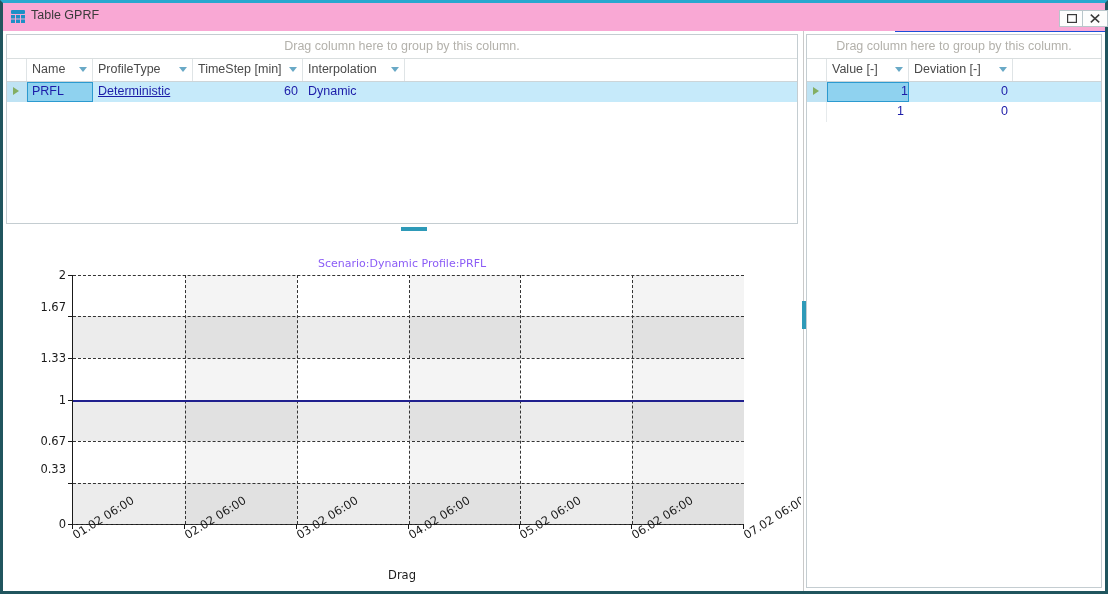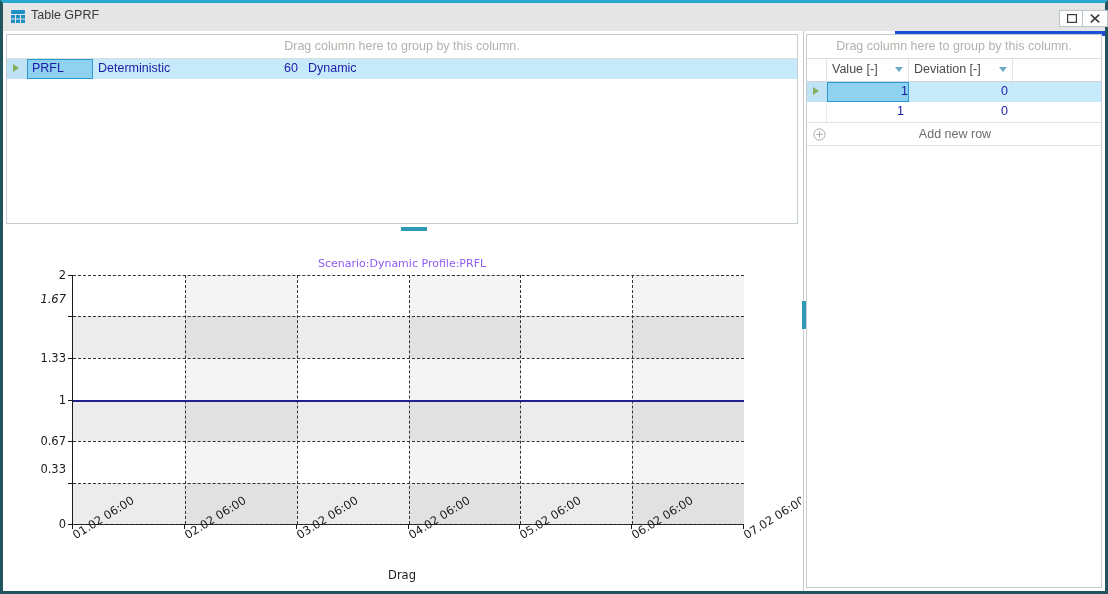--- a/index.html
+++ b/index.html
@@ -27,22 +27,22 @@
     border-right: 3px solid #20555e;
     border-bottom: 3px solid #20555e;
     border-top: 3px solid #29a8d0;
     background: #ffffff;
   }
   #titlebar {
     position: absolute;
     left: 0; top: 0;
     width: 1102px;
     height: 28px;
-    background: #e5e5e5;
-    border-bottom: 5px solid #1d4ed8;
+    background: #f9a8d4;
+    border-bottom: 1px solid #1d4ed8;
   }
   #title-icon {
     position: absolute;
     left: 7px; top: 6px;
     width: 16px; height: 15px;
   }
   #title-text {
     position: absolute;
     left: 28px; top: 5px;
     font-size: 12.5px;
@@ -375,44 +375,51 @@
   </div>
 
   <div id="content">
 
     <div id="left-pane">
 
       <div id="grid-left">
         <div class="groupbar">
           <div class="groupbar-text">Drag column here to group by this column.</div>
         </div>
+        <div class="hdr-row" id="left-hdr">
+          <div class="hdr-indicator"></div>
+        <div class="hdr-cell" style="width: 66px;"><span>Name</span><span class="filter-ico"></span></div>
+            <div class="hdr-cell" style="width: 100px;"><span>ProfileType</span><span class="filter-ico"></span></div>
+            <div class="hdr-cell" style="width: 110px;"><span>TimeStep [min]</span><span class="filter-ico"></span></div>
+            <div class="hdr-cell" style="width: 102px;"><span>Interpolation</span><span class="filter-ico"></span></div>
+          </div>
         <div id="left-body">
             <div class="data-row">
               <div class="row-indicator">
                 <span class="row-arrow"></span>
               </div>
               <div class="data-cell selected" style="width: 66px;">PRFL</div>
-              <div class="data-cell" style="width: 100px;">Deterministic</div>
+              <div class="data-cell" style="width: 100px; text-decoration: underline;">Deterministic</div>
               <div class="data-cell num" style="width: 110px;">60</div>
               <div class="data-cell" style="width: 102px;">Dynamic</div>
             </div>
           </div>
       </div>
 
       <div id="chart-wrap">
         <div id="splitter-h"></div>
         <div id="chart-title">Scenario:Dynamic Profile:PRFL</div>
 
         <div id="ytick-holder">
             <div class="ytick-label" style="top: 242px;">0</div>
             <div class="ytick-label" style="top: 187px;">0.33</div>
             <div class="ytick-label" style="top: 158.585px;">0.67</div>
             <div class="ytick-label" style="top: 117.5px;">1</div>
             <div class="ytick-label" style="top: 76.415px;">1.33</div>
-            <div class="ytick-label" style="top: 17px; font-style: italic;">1.67</div>
+            <div class="ytick-label" style="top: 25px;">1.67</div>
             <div class="ytick-label" style="top: -7px;">2</div>
           </div>
 
         <div id="plot">
           <div id="series-line" style="top: 124.5px; border-top-color: rgb(32, 32, 142);"></div>
         <div class="band-h" style="top: 207.915px; height: 41.085px;"></div>
             <div class="band-h" style="top: 124.5px; height: 41.085px;"></div>
             <div class="band-h" style="top: 41.085px; height: 42.33px;"></div>
             <div class="band-v" style="left: 111.833px; width: 111.833px;"></div>
             <div class="band-v" style="left: 335.5px; width: 111.833px;"></div>
@@ -479,26 +486,17 @@
               </div>
               <div class="data-cell num selected" style="width: 82px;">1</div>
               <div class="data-cell num" style="width: 104px;">0</div>
             </div>
             <div class="data-row second">
               <div class="row-indicator plain"></div>
               <div class="data-cell num" style="width: 82px;">1</div>
               <div class="data-cell num" style="width: 104px;">0</div>
             </div>
           </div>
-        <div class="addrow">
-          <div class="addrow-ico">
-            <svg width="13" height="13" viewBox="0 0 13 13">
-              <circle cx="6.5" cy="6.5" r="5.6" fill="none" stroke="#a8a8a8" stroke-width="1"></circle>
-              <path d="M6.5 3.3 V9.7 M3.3 6.5 H9.7" stroke="#a8a8a8" stroke-width="1"></path>
-            </svg>
-          </div>
-          <div class="addrow-text">Add new row</div>
-        </div>
       </div>
     </div>
 
   </div>
 </div>
 
 </body></html>

